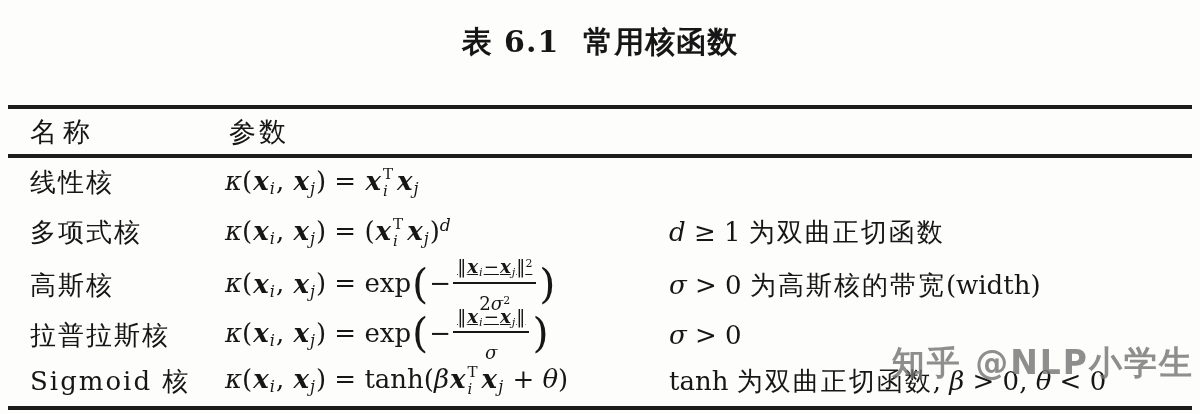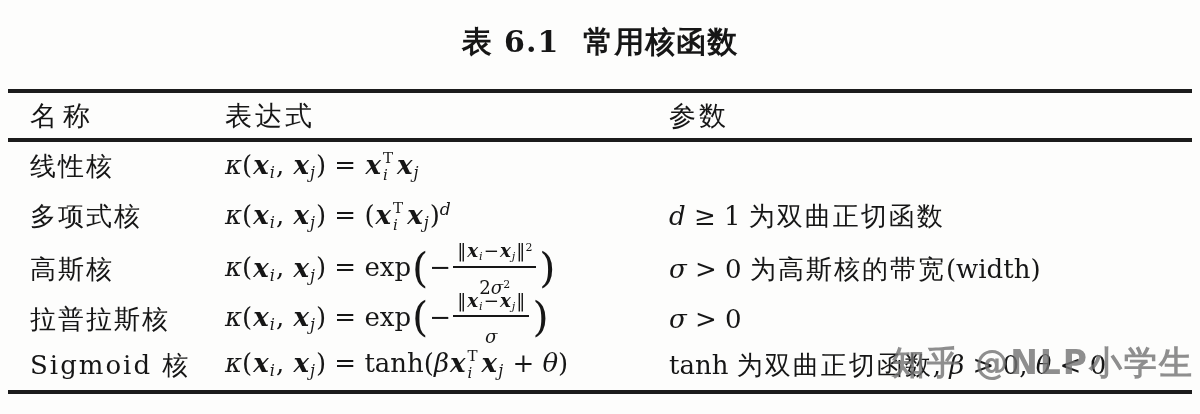--- a/index.html
+++ b/index.html
@@ -12,21 +12,21 @@
 
   
   .title{
     height:89px;box-sizing:border-box;padding-top:22px;
     text-align:center;font-weight:bold;font-size:30px;letter-spacing:1px;
     white-space:nowrap;
   }
   .title .t-gap{display:inline-block;width:24px;}
 
   
-  .table{margin:0 8px;}
+  .table{margin:16px 8px;}
   .rule{height:4px;background:#1c1c1c;}
   .grid-row{
     display:grid;grid-template-columns:217px 440px 1fr;
     align-items:center;
   }
   .header-row{height:45px;font-size:27px;}
   .body-row{height:49.6px;font-size:26px;}
   .c1{padding-left:22px;letter-spacing:2px;white-space:nowrap;}
   .header-row .c1{letter-spacing:6px;}
   .header-row .c2{letter-spacing:3px;}
@@ -43,21 +43,21 @@
   .seg-sup{font-style:normal;font-size:0.6em;vertical-align:0.55em;}
   .seg-supi{font-style:italic;font-size:0.66em;vertical-align:0.55em;}
   .ss{display:inline-block;vertical-align:middle;font-size:0.58em;margin:0 3px 0 1px;}
   .ss span{display:block;line-height:1.12;}
   .ss .ss-sup{font-style:normal;}
   .ss .ss-sub{font-style:italic;}
   .frac{
     display:inline-block;vertical-align:middle;text-align:center;
     font-size:0.7em;margin:0 2px;
   }
-  .frac .num{display:block;line-height:1.12;border-bottom:2px solid #161616;padding:0 4px 2px;}
+  .frac .num{display:block;line-height:1.12;border-bottom:2px solid #161616;padding:0 4px 2px;text-decoration:underline;}
   .frac .den{display:block;line-height:1.12;padding-top:10px;}
   .seg-bigp{
     font-style:normal;font-size:1.6em;line-height:0;
     display:inline-block;vertical-align:middle;position:relative;top:-2px;
     margin:0 1px;font-weight:400;
   }
 
   
   .watermark{
     position:absolute;right:6px;top:341px;
@@ -73,21 +73,20 @@
 
   <div class="title">
     <span>表 6.1</span><span class="t-gap"></span><span>常用核函数</span>
   </div>
 
   <div class="table">
     <div class="rule"></div>
 
     <div class="grid-row header-row">
       <div class="c1">名称</div>
-      <div class="c2">表达式</div>
       <div class="c3">参数</div>
     </div>
 
     <div class="rule"></div>
 
     <div class="body">
       <div class="grid-row body-row">
         <div class="c1">线性核</div>
         <div class="c2 fml"><span class="seg-i">κ</span><span class="seg-r">(</span><span class="seg-b">x</span><span class="seg-sub">i</span><span class="seg-r">, </span><span class="seg-b">x</span><span class="seg-sub">j</span><span class="seg-r">) = </span><span class="seg-b">x</span><span class="ss"><span class="ss-sup">T</span><span class="ss-sub">i</span></span><span class="seg-b">x</span><span class="seg-sub">j</span></div>
         <div class="c3 fml"></div>

